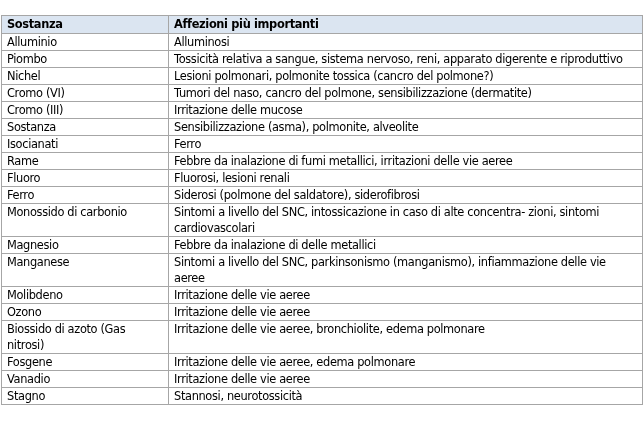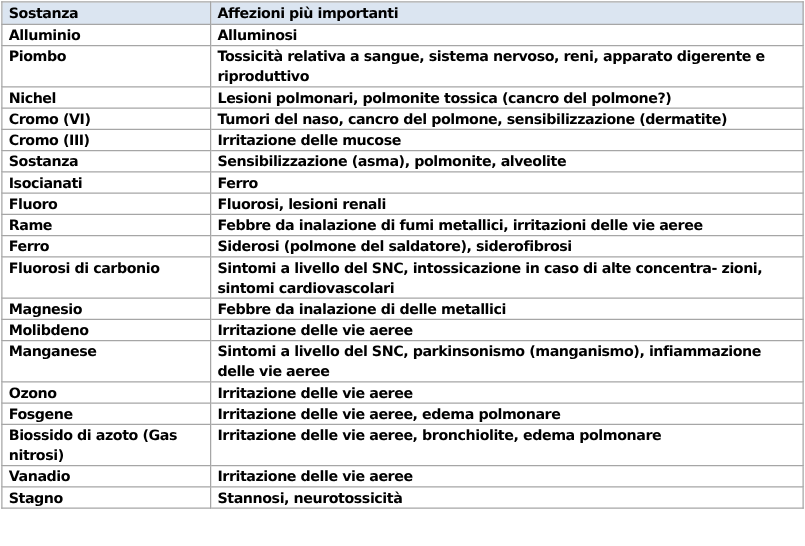--- a/index.html
+++ b/index.html
@@ -8,21 +8,21 @@
       background: #ffffff;
     }
     body {
       width: 644px;
       height: 437px;
       overflow: hidden;
     }
     .wrap {
       position: absolute;
       left: 1px;
-      top: 1px;
+      top: 15px;
     }
     table {
       border-collapse: collapse;
       table-layout: fixed;
       width: 641px;
       font-family: "DejaVu Sans", sans-serif;
       font-size: 11.4px;
       color: #000000;
       letter-spacing: -0.35px;
     }
@@ -37,21 +37,20 @@
       font-weight: normal;
     }
     thead th {
       background: #dbe5f1;
       font-weight: bold;
       height: 17px;
       line-height: 17px;
     }
     tbody td {
       height: 16px;
-      font-weight: bold;
     }
   </style>
 </head>
 <body>
 
 <div class="wrap">
   <table>
     <colgroup>
       <col class="c1">
       <col class="c2">
@@ -85,58 +84,58 @@
       </tr>
       <tr>
         <td>Sostanza</td>
         <td>Sensibilizzazione (asma), polmonite, alveolite</td>
       </tr>
       <tr>
         <td>Isocianati</td>
         <td>Ferro</td>
       </tr>
       <tr>
+        <td>Rame</td>
+        <td>Febbre da inalazione di fumi metallici, irritazioni delle vie aeree</td>
+      </tr>
+      <tr>
         <td>Fluoro</td>
         <td>Fluorosi, lesioni renali</td>
-      </tr>
-      <tr>
-        <td>Rame</td>
-        <td>Febbre da inalazione di fumi metallici, irritazioni delle vie aeree</td>
       </tr>
       <tr>
         <td>Ferro</td>
         <td>Siderosi (polmone del saldatore), siderofibrosi</td>
       </tr>
       <tr>
-        <td>Fluorosi di carbonio</td>
+        <td>Monossido di carbonio</td>
         <td>Sintomi a livello del SNC, intossicazione in caso di alte concentra- zioni, sintomi cardiovascolari</td>
       </tr>
       <tr>
         <td>Magnesio</td>
         <td>Febbre da inalazione di delle metallici</td>
       </tr>
       <tr>
+        <td>Manganese</td>
+        <td>Sintomi a livello del SNC, parkinsonismo (manganismo), infiammazione delle vie aeree</td>
+      </tr>
+      <tr>
         <td>Molibdeno</td>
         <td>Irritazione delle vie aeree</td>
-      </tr>
-      <tr>
-        <td>Manganese</td>
-        <td>Sintomi a livello del SNC, parkinsonismo (manganismo), infiammazione delle vie aeree</td>
       </tr>
       <tr>
         <td>Ozono</td>
         <td>Irritazione delle vie aeree</td>
       </tr>
       <tr>
+        <td>Biossido di azoto (Gas nitrosi)</td>
+        <td>Irritazione delle vie aeree, bronchiolite, edema polmonare</td>
+      </tr>
+      <tr>
         <td>Fosgene</td>
         <td>Irritazione delle vie aeree, edema polmonare</td>
-      </tr>
-      <tr>
-        <td>Biossido di azoto (Gas nitrosi)</td>
-        <td>Irritazione delle vie aeree, bronchiolite, edema polmonare</td>
       </tr>
       <tr>
         <td>Vanadio</td>
         <td>Irritazione delle vie aeree</td>
       </tr>
       <tr>
         <td>Stagno</td>
         <td>Stannosi, neurotossicità</td>
       </tr>
     </tbody>

